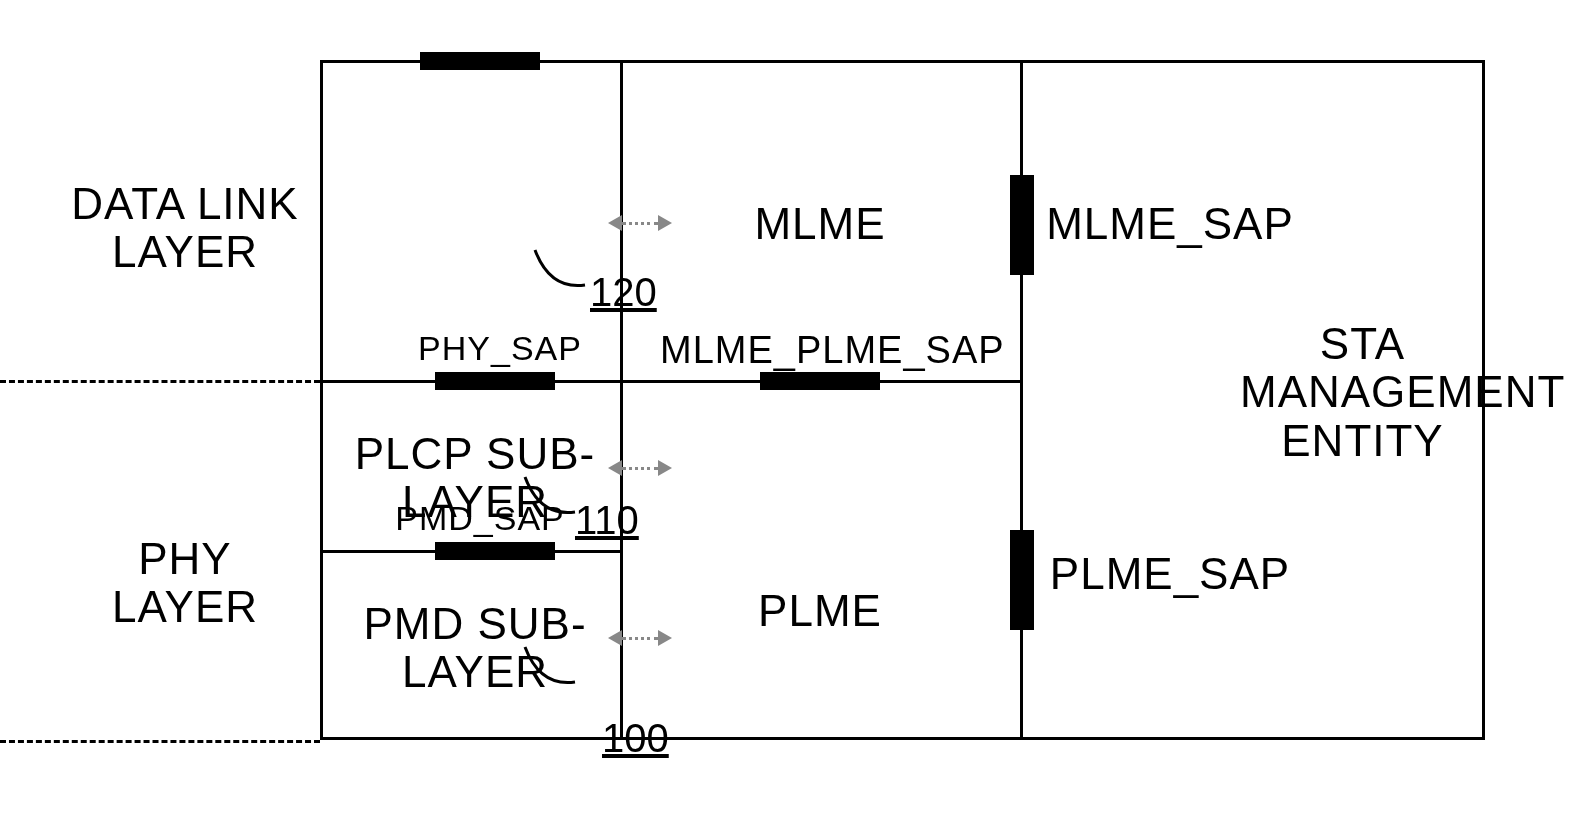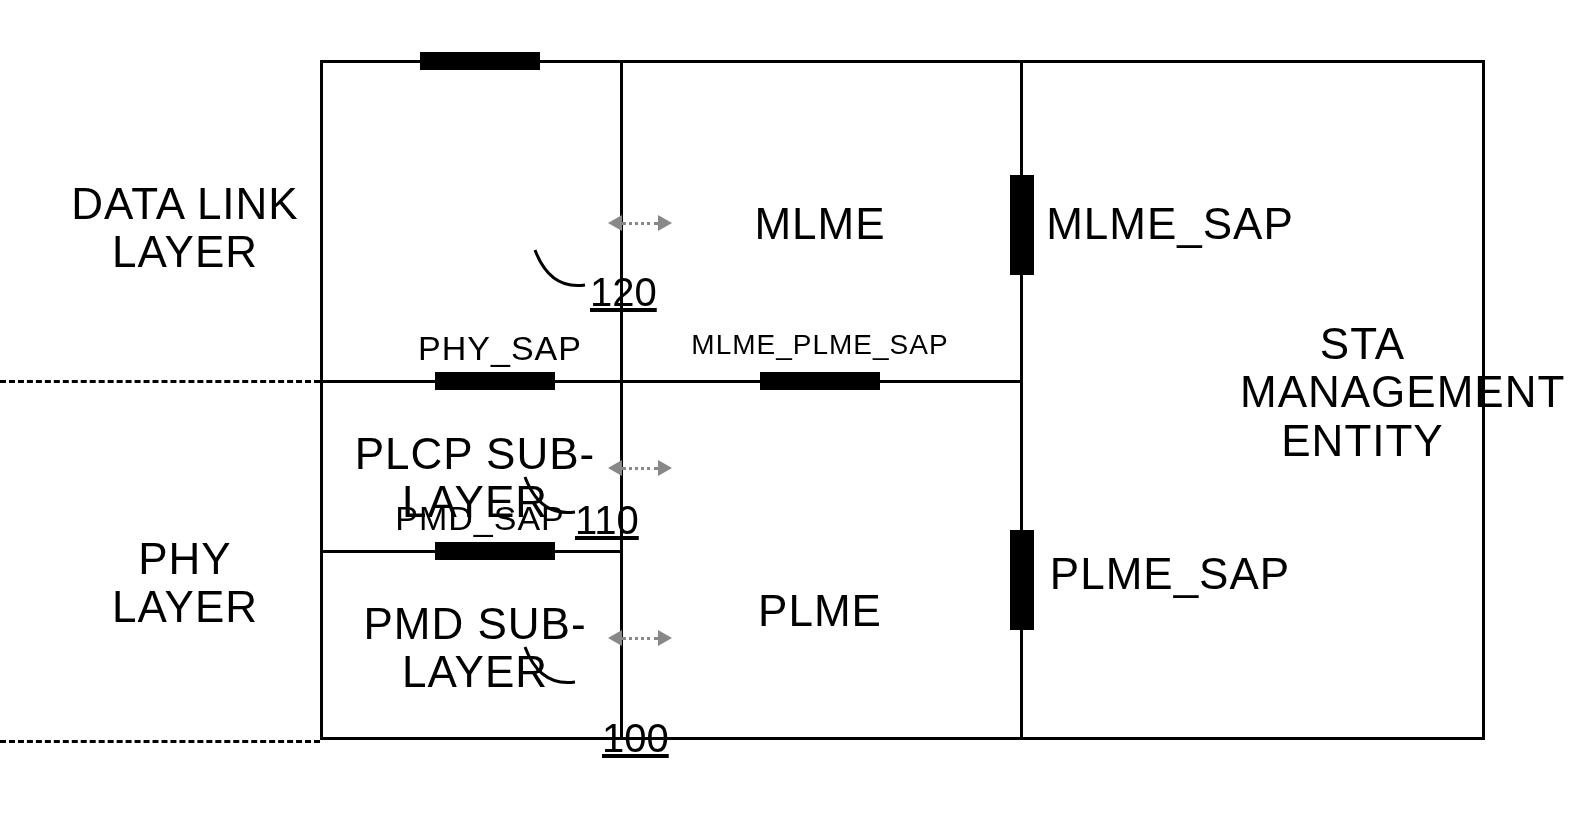--- a/index.html
+++ b/index.html
@@ -89,21 +89,21 @@
   <div class="sap-block" style="left:700px; top:312px; width:120px; height:18px;"></div>
   <div class="sap-block" style="left:375px; top:482px; width:120px; height:18px;"></div>
   <div class="sap-block" style="left:950px; top:115px; width:24px; height:100px;"></div>
   <div class="sap-block" style="left:950px; top:470px; width:24px; height:100px;"></div>
 
   <div class="label" style="left:0px; top:120px; width:250px; white-space:pre;">DATA LINK
 LAYER</div>
   <div class="label" style="left:0px; top:475px; width:250px;">PHY LAYER</div>
 
   <div class="label" style="left:340px; top:270px; width:200px; font-size:34px;">PHY_SAP</div>
-  <div class="label" style="left:600px; top:270px; width:320px; font-size:28px;">MLME_PLME_SAP</div>
+  <div class="label" style="left:600px; top:270px; width:320px; font-size:38px;">MLME_PLME_SAP</div>
   <div class="label" style="left:320px; top:440px; width:200px; font-size:34px;">PMD_SAP</div>
 
   <div class="label" style="left:620px; top:140px; width:280px;">MLME</div>
   <div class="label" style="left:985px; top:140px; width:250px;">MLME_SAP</div>
 
   <div class="label" style="left:265px; top:370px; width:300px;">PLCP SUB-LAYER</div>
   <div class="label" style="left:265px; top:540px; width:300px;">PMD SUB-LAYER</div>
   <div class="label" style="left:620px; top:490px; width:280px;margin-top:37px;">PLME</div>
   <div class="label" style="left:985px; top:490px; width:250px;">PLME_SAP</div>
 

